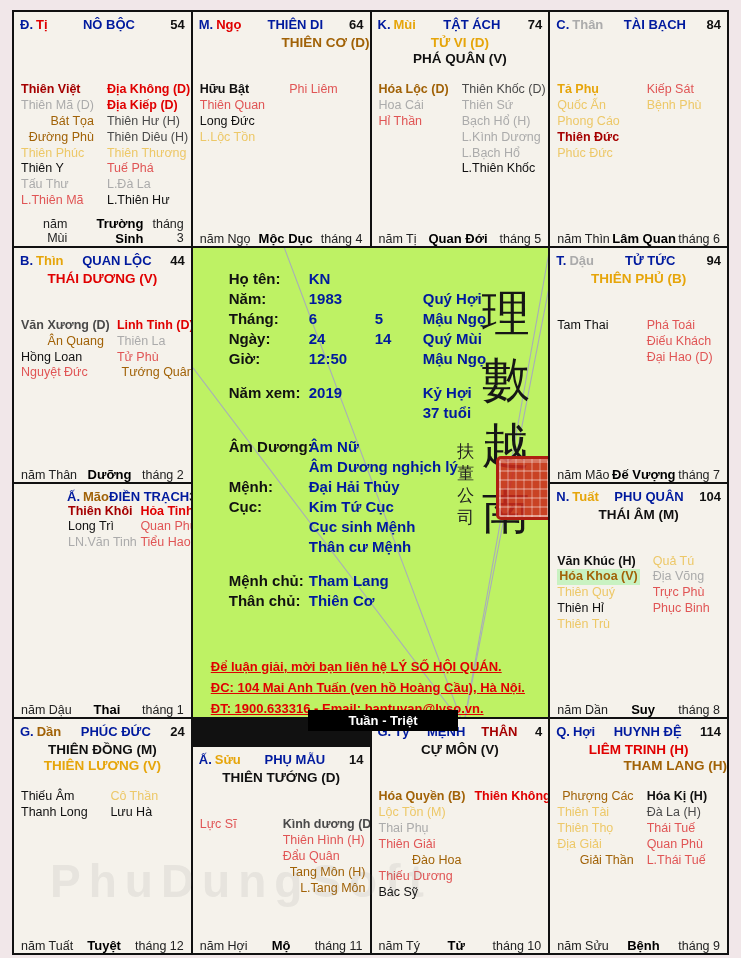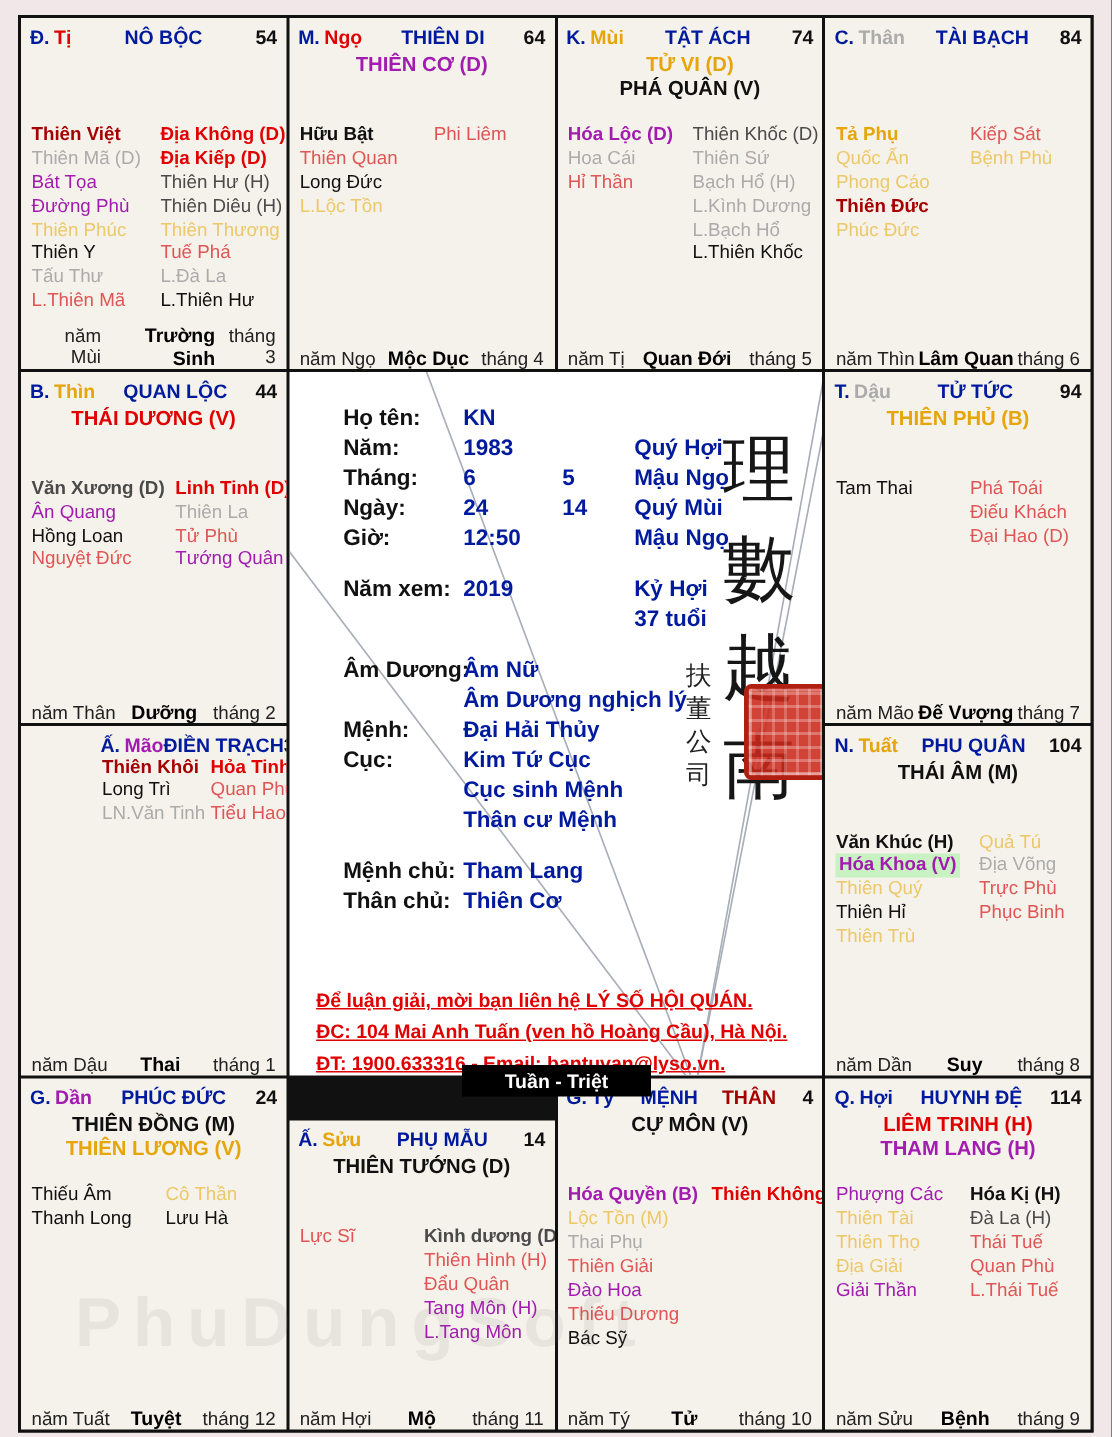--- a/index.html
+++ b/index.html
@@ -14,21 +14,21 @@
     position:absolute;left:12px;top:10px;width:713px;height:941px;
     border:2px solid #111;background:#111;
     display:grid;
     grid-template-columns:repeat(4,1fr);
     grid-template-rows:repeat(4,1fr);
     gap:2px;
   }
   .palace{position:relative;background:#F5F2EB;overflow:hidden;}
   .center{
     grid-column:2 / span 2;grid-row:2 / span 2;
-    position:relative;background:#ffffff;overflow:hidden;
+    position:relative;background:#bef264;overflow:hidden;
   }
   
   .phead{display:flex;align-items:baseline;font-size:13px;padding:5px 6px 0 6px;white-space:nowrap;}
   .canchi .chi{margin-left:3px;}
   .pname{flex:1;text-align:center;}
   .pname .p2{margin-left:16px;}
   .num{text-align:right;}
   .b{font-weight:bold;}
   
   .pmain{min-height:47px;padding-top:3px;text-align:center;font-size:13.5px;line-height:1.2;letter-spacing:0;}
@@ -36,21 +36,21 @@
   .pcols{display:flex;padding:0 4px 0 7px;font-size:12.5px;line-height:1.27;white-space:nowrap;gap:13px;}
   .pcol{width:50%;}
   
   .pfoot{position:absolute;left:7px;right:7px;bottom:0;display:flex;justify-content:space-between;align-items:baseline;font-size:12.5px;color:#222;text-align:right;}
   .pfoot .van{font-weight:bold;font-size:13px;color:#000;}
   
   .c-navy{color:#001A9E;}
   .c-red{color:#E00000;}
   .c-red2{color:#E05555;}
   .c-dred{color:#A50000;}
-  .c-green{color:#a21caf;}
+  .c-green{color:#a16207;text-align:right;}
   .c-gold{color:#E6A50A;}
   .c-pgold{color:#EDC868;}
   .c-gray{color:#ABABAB;}
   .c-dgray{color:#4A4A4A;}
   .c-midgray{color:#8A8A8A;}
   .c-black{color:#101010;}
   .hl{background:#C9F2C2;padding:0 2px;}
   
   .info{position:absolute;left:0;top:22px;z-index:2;}
   .irow{display:flex;height:20px;padding-left:36px;font-size:15px;font-weight:bold;white-space:nowrap;}
@@ -74,21 +74,21 @@
     border:3px solid #AF1F12;border-radius:5px;
     box-shadow:inset 0 0 0 2px rgba(255,255,255,0.30);
     background-image:
       repeating-linear-gradient(0deg, rgba(255,255,255,0.28) 0 2px, transparent 2px 9px),
       repeating-linear-gradient(90deg, rgba(255,255,255,0.22) 0 2px, transparent 2px 8px);
   }
   
   .lines{position:absolute;inset:0;z-index:0;}
   
   .tuan{
-    position:absolute;left:294px;top:698px;width:126px;height:21px;z-index:6;
+    position:absolute;left:294px;top:698px;width:150px;height:21px;z-index:6;
     background:#000;color:#fff;font-size:13px;font-weight:bold;
     text-align:center;line-height:21px;
   }
   
   .wm{
     position:absolute;left:36px;top:842px;z-index:5;pointer-events:none;
     font-size:46px;font-weight:bold;letter-spacing:8px;
     color:rgba(110,110,110,0.10);white-space:nowrap;
   }
 </style>

